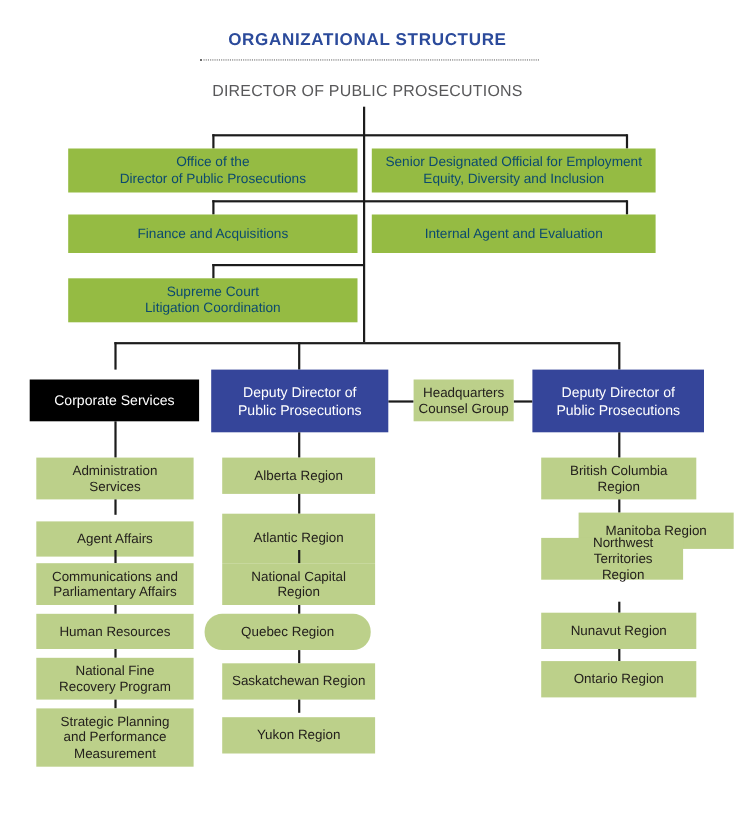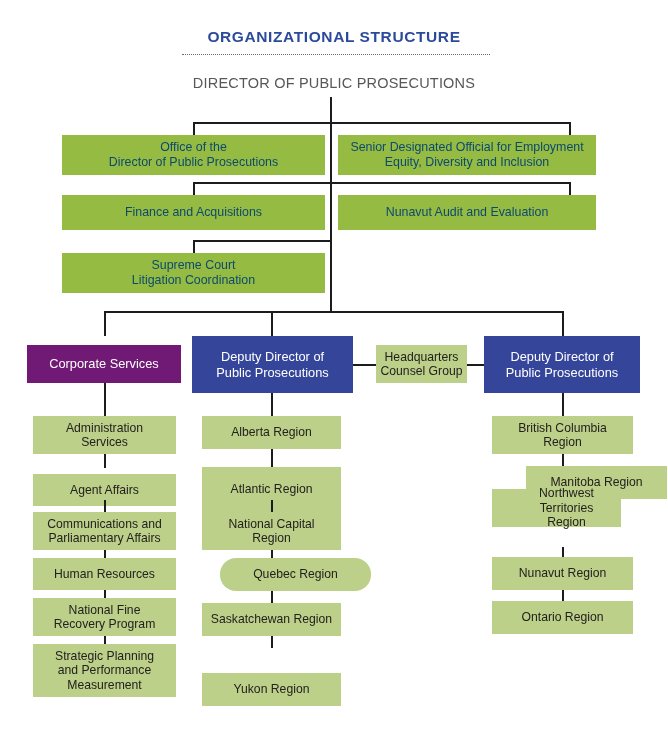--- a/index.html
+++ b/index.html
@@ -80,21 +80,21 @@
     background: #bcd08a;
     color: #24211d;
     font-size: 12.2px;
   }
   .blue-dark {
     background: #35459a;
     color: #ffffff;
     font-size: 12.8px;
   }
   .blue-light {
-    background: #701a75;
+    background: #000000;
     color: #ffffff;
     font-size: 12.8px;
   }
 </style>
 </head>
 <body>
 
 <div id="chart">
 
   <div class="title">ORGANIZATIONAL STRUCTURE</div>
@@ -134,21 +134,21 @@
       <span>Senior Designated Official for Employment</span>
       <span>Equity, Diversity and Inclusion</span>
     </span>
   </div>
 
   <div class="box green-dark" style="left:62px; top:195px; width:263px; height:35px;">
     <span>Finance and Acquisitions</span>
   </div>
 
   <div class="box green-dark" style="left:338px; top:195px; width:258px; height:35px;">
-    <span>Nunavut Audit and Evaluation</span>
+    <span>Internal Agent and Evaluation</span>
   </div>
 
   <div class="box green-dark" style="left:62px; top:253px; width:263px; height:40px;">
     <span>
       <span>Supreme Court</span>
       <span>Litigation Coordination</span>
     </span>
   </div>
 
   <div class="box blue-light" style="left:27px; top:345px; width:154px; height:38px;">
@@ -233,31 +233,31 @@
   <div class="ln lnv" style="left:271px; top:500px; height:12px;"></div>
 
   <div class="box green-light" style="left:202px; top:512px; width:139px; height:38px;">
     <span>
       <span>National Capital</span>
       <span>Region</span>
     </span>
   </div>
   <div class="ln lnv" style="left:271px; top:550px; height:8px;"></div>
 
-  <div class="box green-light" style="left:220px; top:558px; width:151px; height:33px;border-radius:16px;">
+  <div class="box green-light" style="left:186px; top:558px; width:151px; height:33px;border-radius:16px;">
     <span>Quebec Region</span>
   </div>
   <div class="ln lnv" style="left:271px; top:591px; height:12px;"></div>
 
   <div class="box green-light" style="left:202px; top:603px; width:139px; height:33px;">
     <span>Saskatchewan Region</span>
   </div>
   <div class="ln lnv" style="left:271px; top:636px; height:12px;"></div>
 
-  <div class="box green-light" style="left:202px; top:673px; width:139px; height:33px;">
+  <div class="box green-light" style="left:202px; top:652px; width:139px; height:33px;">
     <span>Yukon Region</span>
   </div>
 
   <div class="ln lnv" style="left:562px; top:393px; height:23px;"></div>
 
   <div class="box green-light" style="left:492px; top:416px; width:141px; height:38px;">
     <span>
       <span>British Columbia</span>
       <span>Region</span>
     </span>

